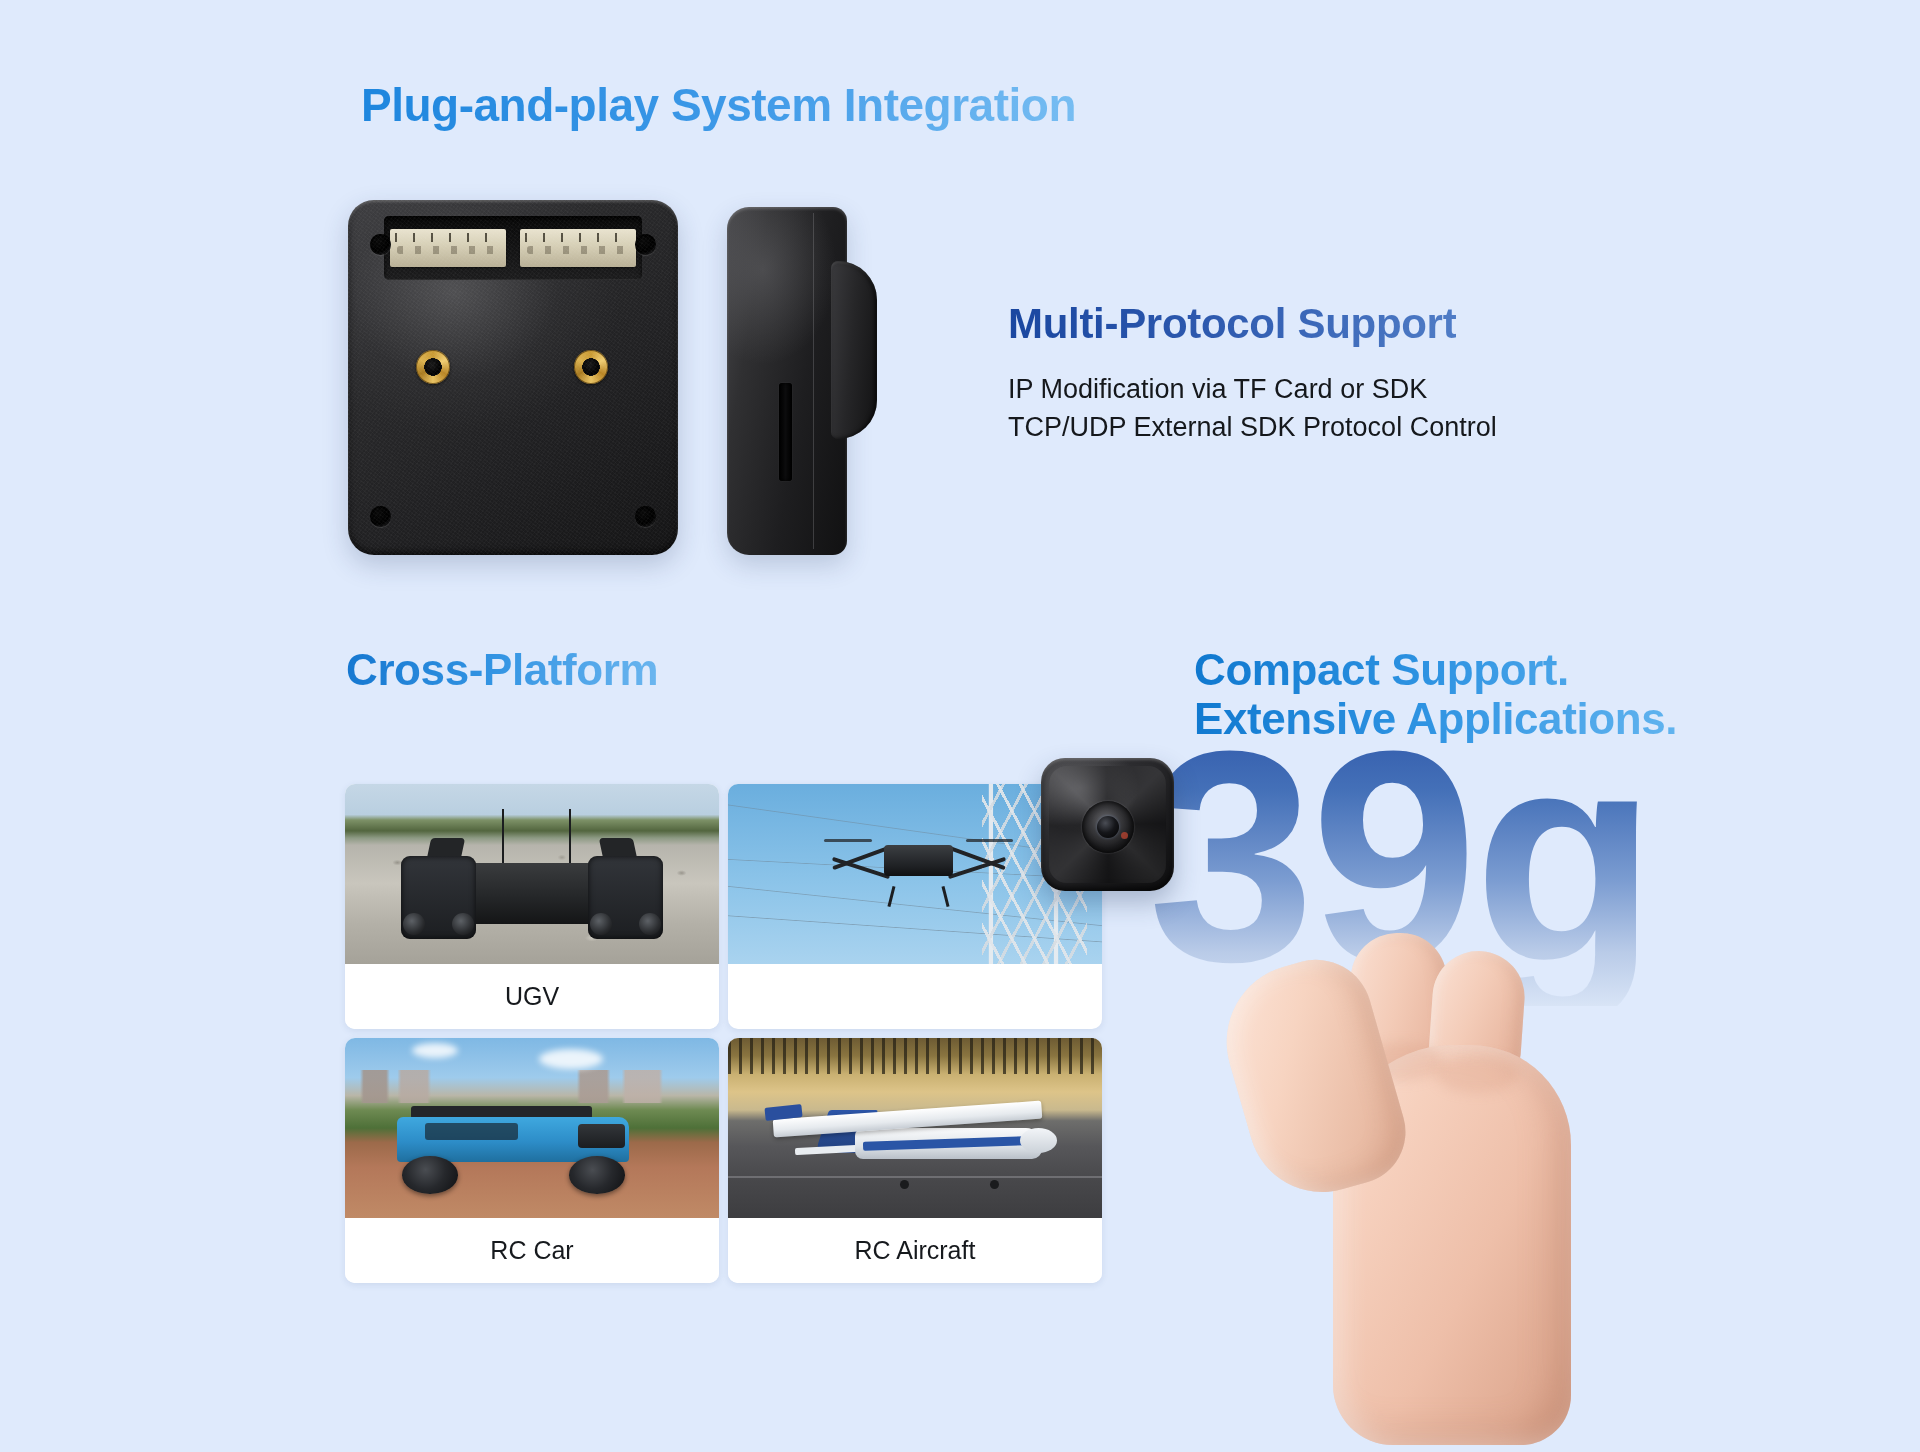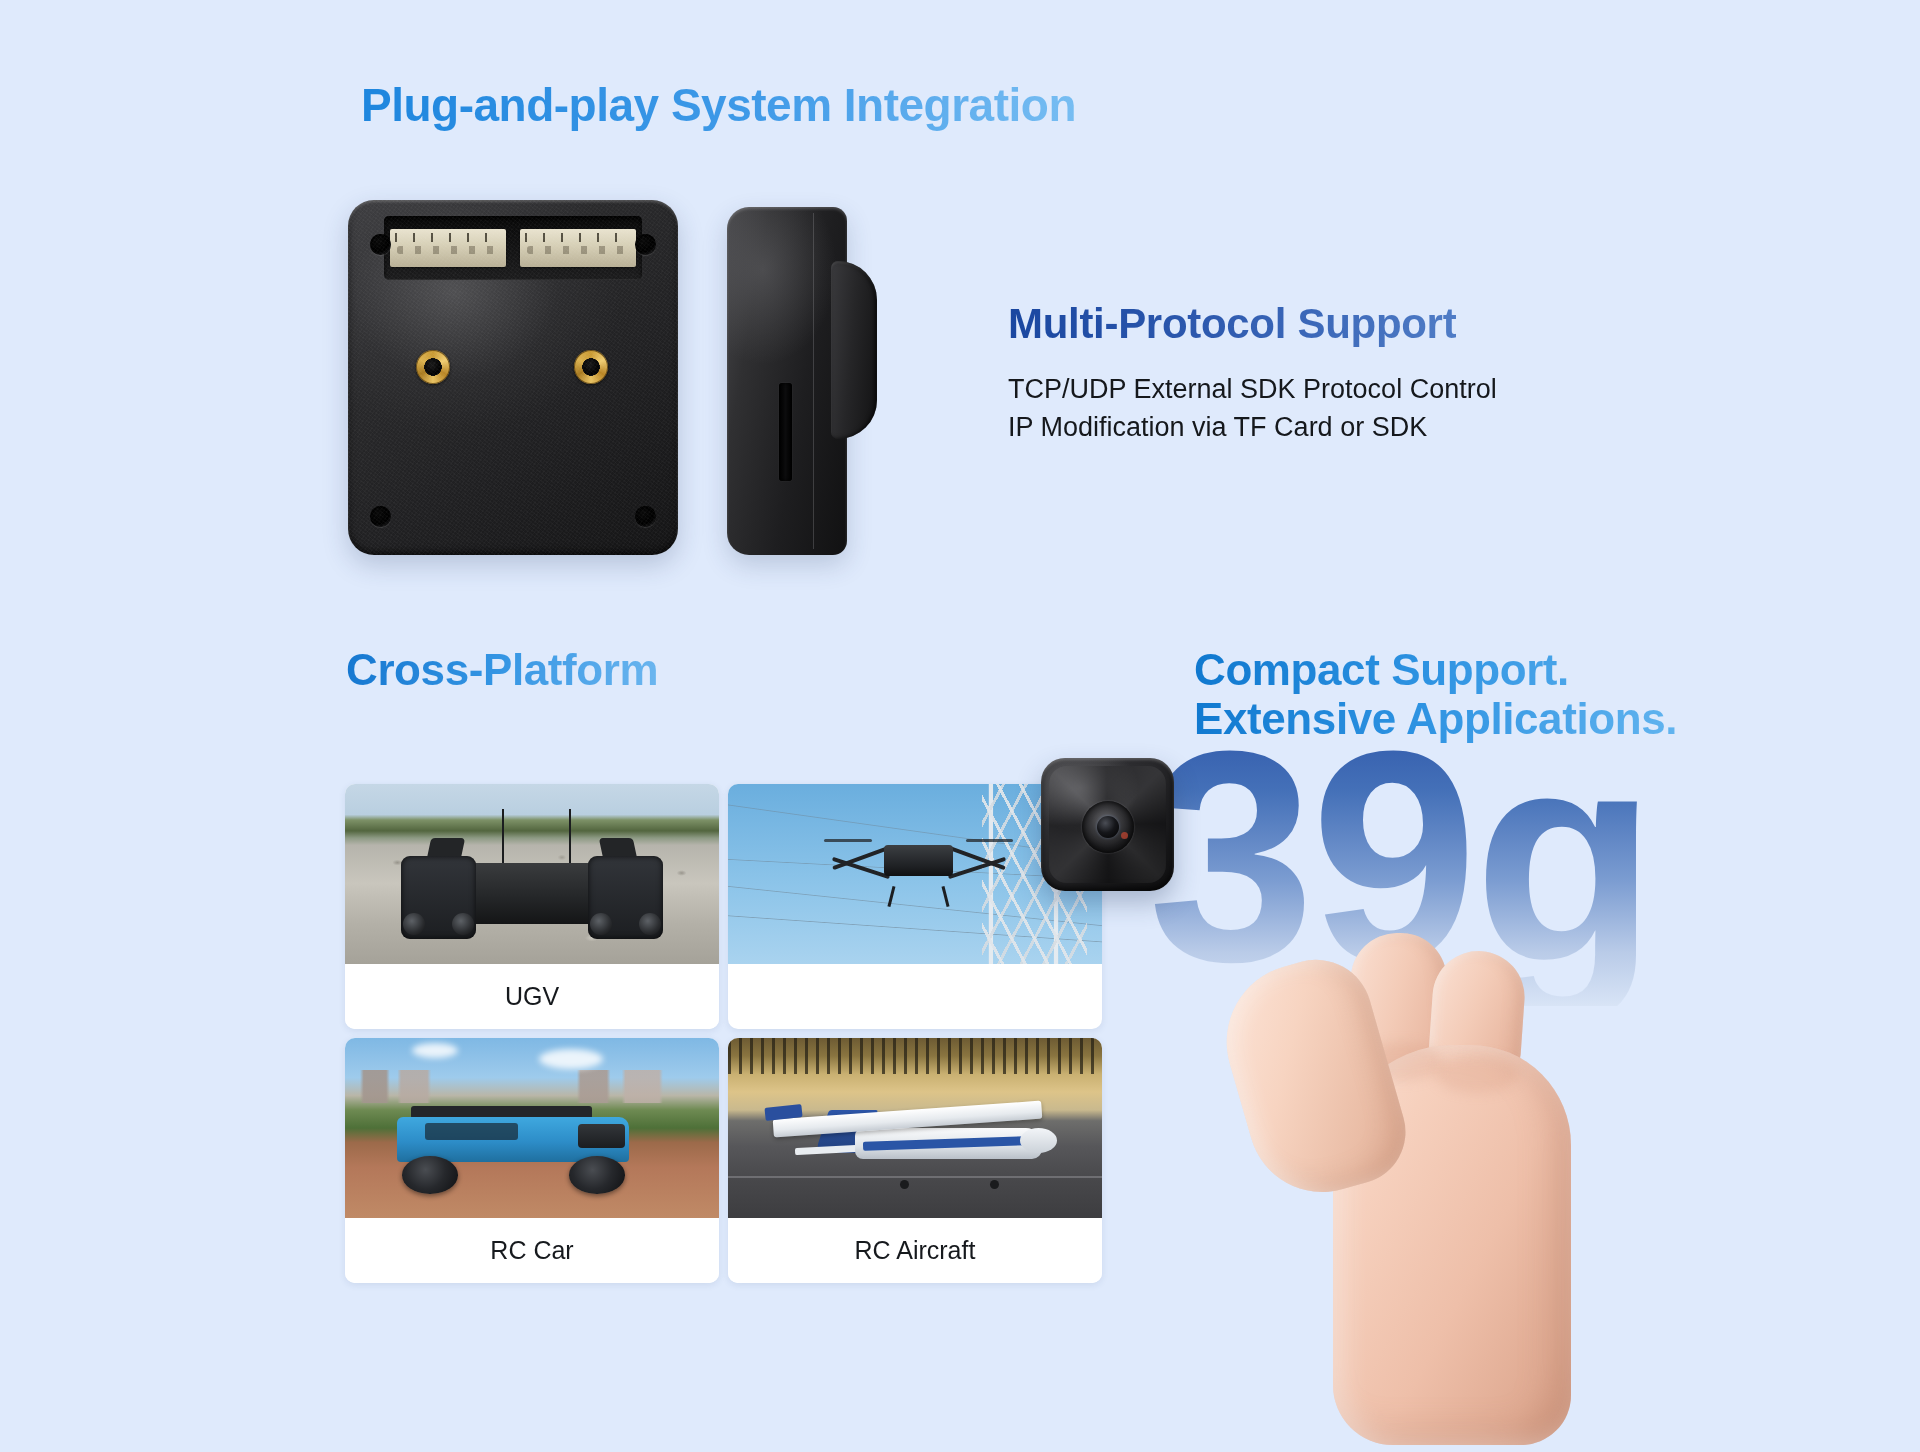--- a/index.html
+++ b/index.html
@@ -565,22 +565,22 @@
 
   <div class="dev-side">
     <div class="body"></div>
     <div class="bulge"></div>
     <div class="seamline"></div>
     <div class="tfslot"></div>
   </div>
 
   <div class="h-multi">Multi-Protocol Support</div>
   <div class="multi-body">
+    <div>IP Modification via TF Card or SDK</div>
     <div>TCP/UDP External SDK Protocol Control</div>
-    <div>IP Modification via TF Card or SDK</div>
   </div>
 
   <div class="h-cross">
     <div>Cross-Platform</div>
   </div>
 
   <div class="grid">
 
     <div class="card">
       <div class="photo ph-ugv">

